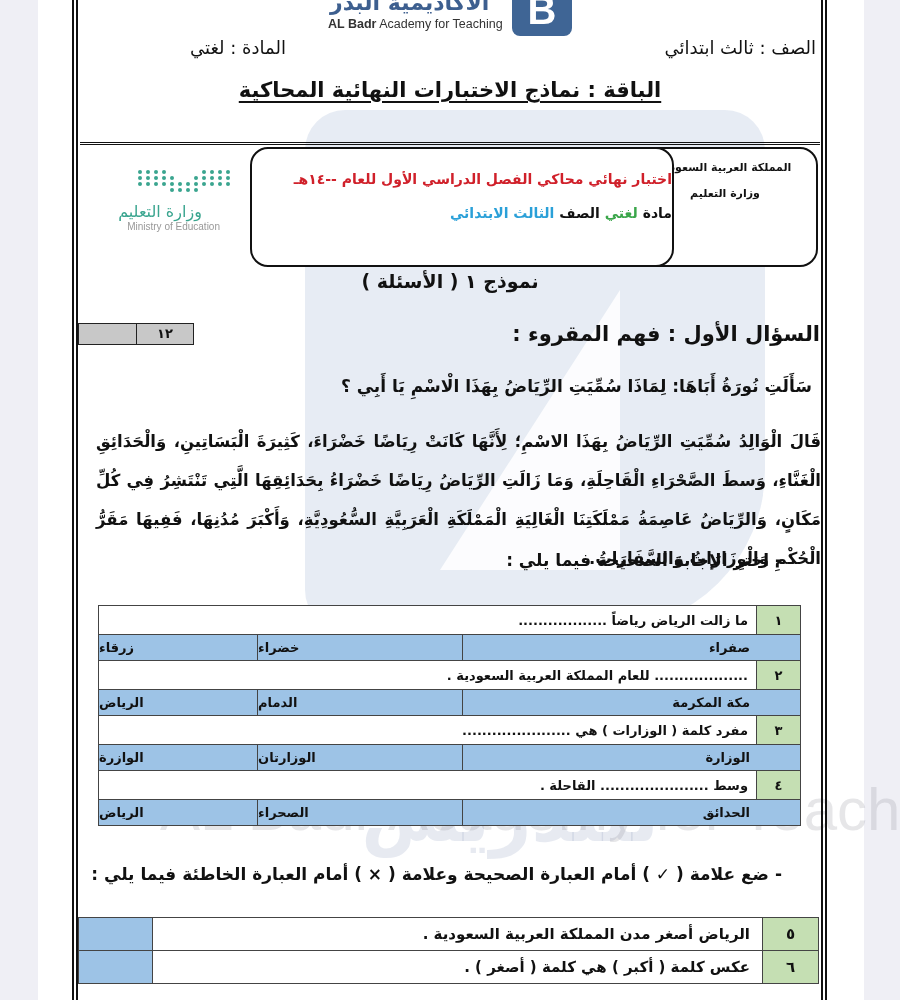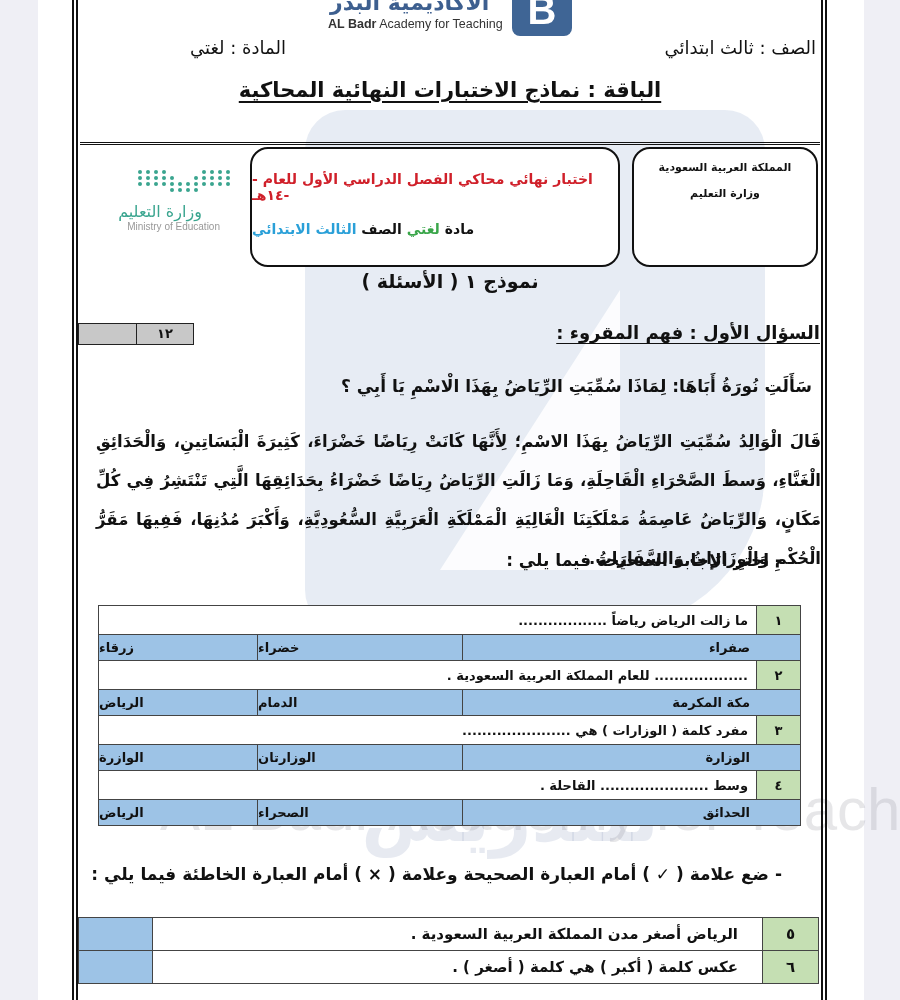--- a/index.html
+++ b/index.html
@@ -64,60 +64,60 @@
   .hdr-grade { right: 84px; top: 37px; font-size: 18px; }
   .hdr-subject { left: 190px; top: 37px; font-size: 18px; direction: rtl; }
   .hdr-title {
     left: 0; width: 900px; top: 78px; text-align: center; font-size: 21px; font-weight: bold;
     text-decoration: underline; text-underline-offset: 4px;
   }
   .hr1 { left: 80px; top: 142px; width: 740px; height: 3px; border-top: 1px solid #111; border-bottom: 1px solid #111; }
 
   .box { border: 2px solid #111; border-radius: 18px; background: #fff; }
   .box-kingdom { left: 632px; top: 147px; width: 186px; height: 120px; text-align: center; font-size: 11px; font-weight: bold; line-height: 26px; padding-top: 6px; }
-  .box-exam { left: 250px; top: 147px; width: 370px; height: 120px; text-align: left; font-weight: bold; }
+  .box-exam { left: 250px; top: 147px; width: 424px; height: 120px; text-align: right; font-weight: bold; }
   .exam-l1 { margin-top: 22px; color: #d0202a; font-size: 14px; }
   .exam-l2 { margin-top: 18px; font-size: 14px; }
   .c-green { color: #3aa64a; }
   .c-blue { color: #2aa0d8; }
 
   .moe { left: 100px; top: 170px; width: 120px; height: 90px; }
   .moe-dots { display: grid; grid-template-columns: repeat(12, 6px); gap: 2px; margin-left: 38px; }
   .moe-dots span { width: 4px; height: 4px; border-radius: 50%; background: #3aa58f; display: block; }
   .moe-ar { margin-top: 10px; font-size: 16px; color: #3aa58f; text-align: center; direction: rtl; }
   .moe-en { font-size: 10px; color: #999; text-align: right; font-family: "Liberation Sans", sans-serif; }
 
   .model-title { left: 0; width: 900px; top: 270px; text-align: center; font-size: 19px; font-weight: bold; }
 
   .score { left: 78px; top: 323px; width: 116px; height: 22px; background: #c8c8c8; border: 1px solid #222; display: flex; }
   .score .c1 { width: 58px; border-right: 1px solid #222; }
   .score .c2 { flex: 1; text-align: center; font-size: 13px; font-weight: bold; line-height: 20px; }
 
-  .q1-title { right: 80px; top: 322px; font-size: 18px; font-weight: bold; text-decoration: underline; text-underline-offset: 4px; }
+  .q1-title { right: 80px; top: 322px; font-size: 21px; font-weight: bold; text-underline-offset: 4px; }
 
   .passage-q { right: 88px; top: 376px; font-size: 17px; font-weight: bold; }
   .passage {
     left: 96px; width: 725px; top: 422px; font-size: 16.5px; font-weight: bold;
     line-height: 39px; text-align: justify; text-align-last: right;
   }
 
   .instr { right: 118px; top: 550px; font-size: 17px; font-weight: bold; }
   .instr2 { right: 118px; top: 864px; font-size: 17px; font-weight: bold; }
 
   table.mcq { position: absolute; left: 98px; top: 605px; width: 703px; border-collapse: collapse; direction: rtl; }
   table.mcq td { border: 1px solid #444; height: 29px; font-size: 13px; font-weight: bold; }
   table.mcq td.num { width: 44px; background: #c5dfb3; text-align: center; }
   table.mcq td.qtext { background: #fff; padding-right: 8px; text-align: right; }
   table.mcq tr.opts td { background: #9dc3e6; text-align: left; height: 26px; }
   table.mcq tr.opts td.o1 { text-align: right; padding-right: 50px; }
 
   table.tf { position: absolute; left: 78px; top: 917px; width: 741px; border-collapse: collapse; direction: rtl; }
   table.tf td { border: 1px solid #444; height: 33px; font-size: 15px; font-weight: bold; }
   table.tf td.num { width: 56px; background: #c5dfb3; text-align: center; }
-  table.tf td.stmt { background: #fff; padding-right: 24px; text-align: right; }
+  table.tf td.stmt { background: #fff; padding-right: 12px; text-align: right; }
   table.tf td.ans { width: 74px; background: #9dc3e6; }
 </style>
 </head>
 <body>
 
 <div class="sheet"></div>
 
 <div class="wm-shape abs"></div>
 <div class="wm-cut"></div>
 <div class="wm-text-ar">الأكاديمية البدر للتدريس</div>

